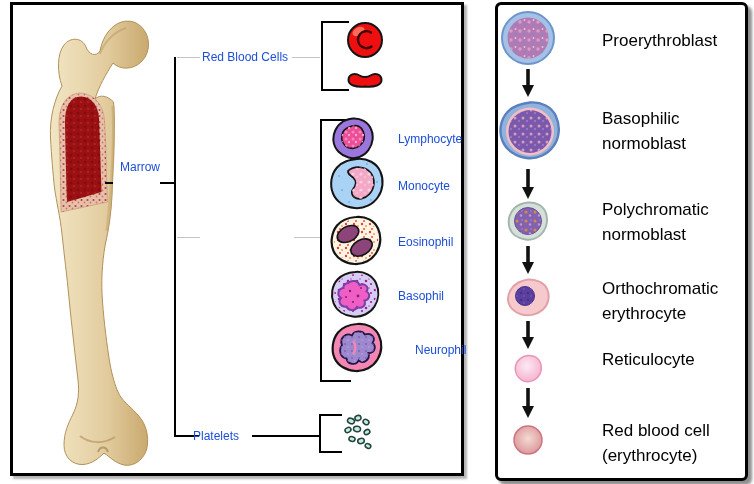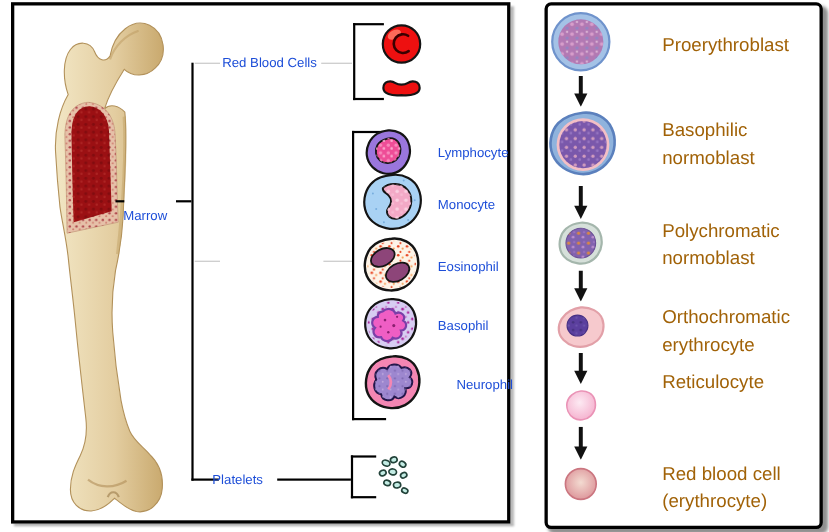--- a/index.html
+++ b/index.html
@@ -3,21 +3,21 @@
 <meta charset="utf-8">
 <style>
   html,body{margin:0;padding:0;background:#fff;}
   .canvas{position:relative;width:754px;height:484px;background:#fff;overflow:hidden;
           font-family:"Liberation Sans","DejaVu Sans",sans-serif;color:#111;}
   .panel{position:absolute;background:#fff;border:3px solid #000;}
   .panel-left{left:10px;top:2px;width:448px;height:468px;box-shadow:3px 3px 2px #b5b5b5;}
   .panel-right{left:495px;top:2px;width:247px;height:473px;border-radius:6px;box-shadow:4px 4px 3px #8f8f8f;}
   .abs{position:absolute;}
   .lbl{position:absolute;font-size:12px;line-height:16px;white-space:nowrap;color:#1d4ed8;}
-  .stage-lbl{position:absolute;left:104px;font-size:17px;line-height:25px;white-space:pre-line;color:#a16207;}
+  .stage-lbl{position:absolute;left:104px;font-size:17px;line-height:25px;white-space:pre-line;color:#000000;}
   .hline{position:absolute;height:2px;background:#000;}
   .hline.faint{height:1px;background:#c4c4c4;}
   .vline{position:absolute;width:2px;background:#000;}
   .bracket{position:absolute;border:2px solid #000;border-right:none;}
   svg{display:block;}
 </style>
 </head>
 <body>
 
 <svg width="0" height="0" style="position:absolute">
@@ -109,21 +109,21 @@
       <path d="M 60 430 C 70 438, 84 438, 95 431" fill="none" stroke="#b08e58" stroke-width="2" opacity="0.6"></path>
       <path d="M 78 446 C 80 440, 86 440, 88 446" fill="none" stroke="#9a7a48" stroke-width="2" opacity="0.6"></path>
       <path fill="#e6c0a8" stroke="#caa083" stroke-width="0.8" d="M 39 118 C 39 98, 47 88, 60 87 C 74 88, 83 98, 84.5 114 C 85.5 130, 86 150, 86.5 170
            L 87.5 196 L 41 206 C 40.5 176, 40 146, 39 118 Z"></path>
       <path fill="url(#pat-spongy)" d="M 39 118 C 39 98, 47 88, 60 87 C 74 88, 83 98, 84.5 114 C 85.5 130, 86 150, 86.5 170 L 87.5 196 L 41 206 C 40.5 176, 40 146, 39 118 Z" opacity="0.85"></path>
       <path d="M 45 116 C 45 99, 51 91, 61 90.5 C 71 91, 78 99, 79 112 L 81.5 186 L 47 196 C 46 170, 45.5 144, 45 116 Z" fill="#9b1013"></path>
       <path fill="url(#pat-marrow)" opacity="0.8" d="M 45 116 C 45 99, 51 91, 61 90.5 C 71 91, 78 99, 79 112 L 81.5 186 L 47 196 C 46 170, 45.5 144, 45 116 Z"></path>
     </svg>
 
     <div class="hline" style="left:92px;top:177px;width:8px"></div>
-    <div class="lbl" style="left:99px;top:183px;width:48px;text-align:left">Marrow</div>
+    <div class="lbl" style="left:99px;top:154px;width:48px;text-align:right">Marrow</div>
     <div class="hline" style="left:147px;top:177px;width:14px"></div>
 
     <div class="vline" style="left:161px;top:52px;height:380px"></div>
 
     <div class="hline faint" style="left:164px;top:52px;width:23px"></div>
     <div class="lbl" style="left:189px;top:44px">Red Blood Cells</div>
     <div class="hline faint" style="left:279px;top:52px;width:28px"></div>
 
     <div class="hline faint" style="left:164px;top:232px;width:23px"></div>
     <div class="hline faint" style="left:281px;top:232px;width:26px"></div>
@@ -303,17 +303,17 @@
       <circle cx="16" cy="16" r="14" fill="url(#grad-rbc-final)" stroke="#cb7680" stroke-width="1.5"></circle>
     </svg>
 
     <div class="stage-lbl" style="top:23px">Proerythroblast</div>
     <div class="stage-lbl" style="top:101px">Basophilic
 normoblast</div>
     <div class="stage-lbl" style="top:192px">Polychromatic
 normoblast</div>
     <div class="stage-lbl" style="top:271px">Orthochromatic
 erythrocyte</div>
-    <div class="stage-lbl" style="top:330px">Reticulocyte</div>
+    <div class="stage-lbl" style="top:342px">Reticulocyte</div>
     <div class="stage-lbl" style="top:413px">Red blood cell
 (erythrocyte)</div>
   </div>
 </div>
 
 </body></html>

